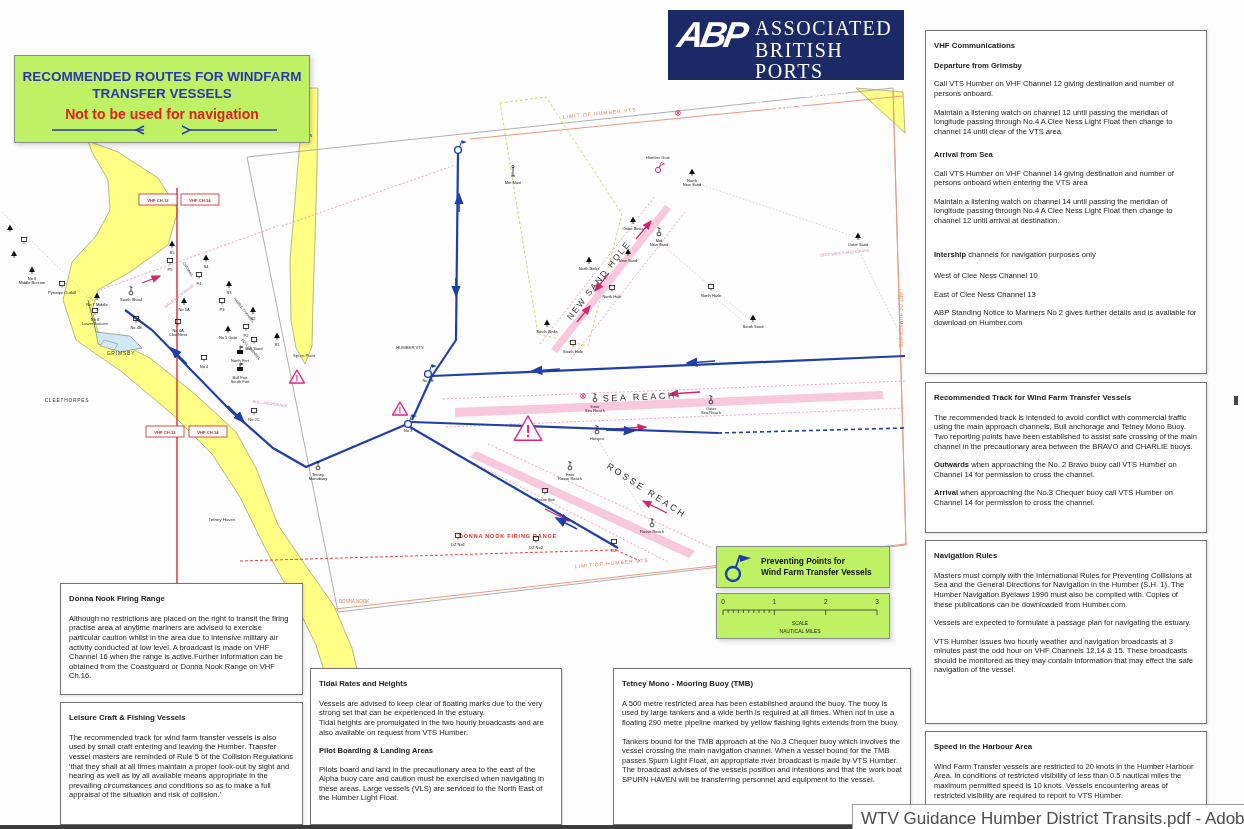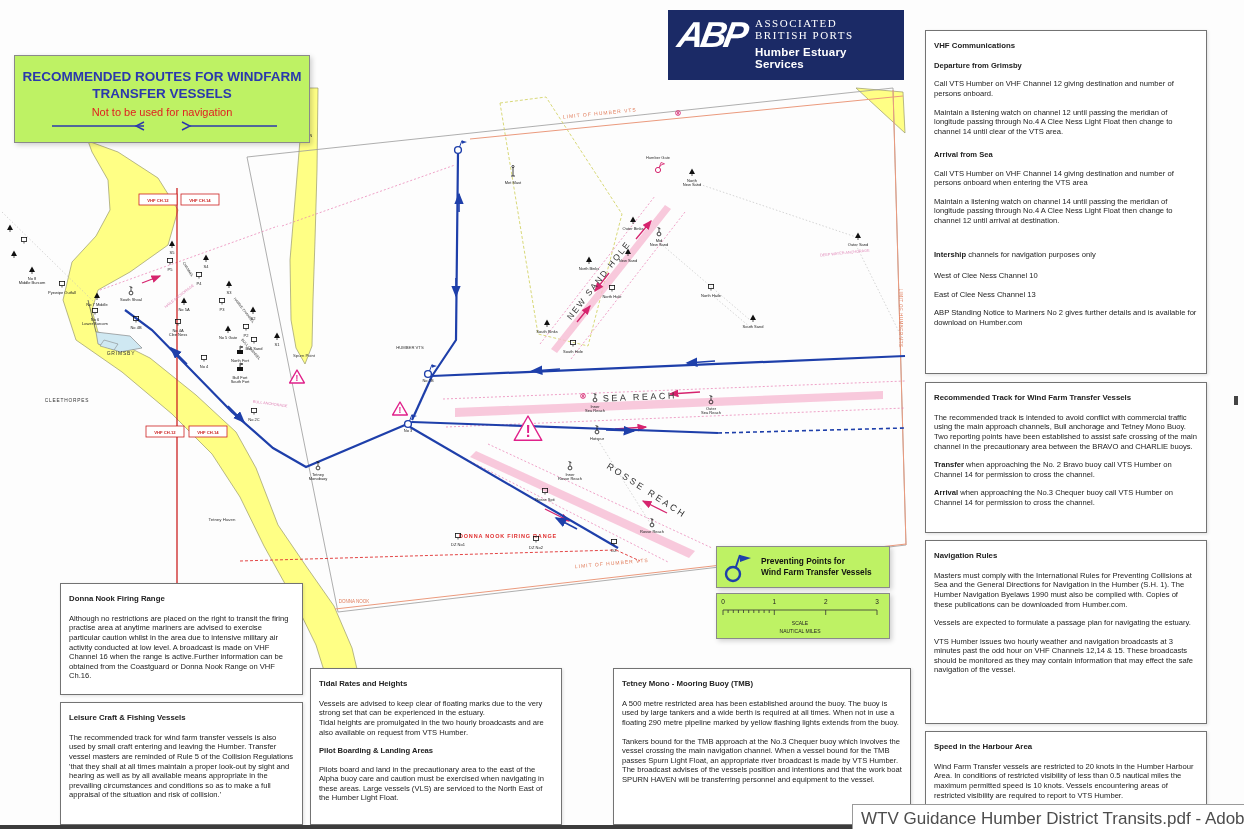--- a/index.html
+++ b/index.html
@@ -8,27 +8,27 @@
   #map-svg{position:absolute;left:0;top:0;width:1244px;height:829px;}
   .box{position:absolute;background:#bef264;border:1px solid #8a8a8a;box-shadow:2px 2px 5px rgba(0,0,0,.18);box-sizing:border-box;}
   .panel{position:absolute;background:#fff;border:1px solid #737373;box-sizing:border-box;
          padding:10px 8px 6px 8px;font-size:7.6px;line-height:1.26;color:#222;box-shadow:1px 1px 3px rgba(0,0,0,.12);}
   .panel p{margin:0 0 9px 0;white-space:pre-line;}
   .panel .ttl{font-weight:bold;margin:0 0 10px 0;font-size:7.8px;}
   .panel .sub{font-weight:bold;margin:0 0 9px 0;}
   
   #title-box{left:14px;top:55px;width:296px;height:88px;text-align:center;padding-top:13px;}
   #title-box .t1,#title-box .t2{color:#2b38ad;font-weight:bold;font-size:13.5px;line-height:1.25;}
-  #title-box .t3{color:#e02020;font-size:11px;margin-top:3px;font-weight:normal;}
+  #title-box .t3{color:#e02020;font-size:14px;margin-top:3px;font-weight:bold;}
   
   #abp{position:absolute;left:668px;top:10px;width:236px;height:70px;background:#1b2a66;color:#fff;
        display:flex;align-items:flex-start;padding:8px 10px;box-sizing:border-box;}
   #abp .mark{font-weight:900;font-style:italic;font-size:36px;line-height:.95;letter-spacing:-3px;
              transform:skewX(-10deg);margin-right:10px;}
-  #abp .names{font-family:"Liberation Serif",serif;font-size:11px;letter-spacing:1.5px;line-height:1.08;}
+  #abp .names{font-family:"Liberation Serif",serif;font-size:20px;letter-spacing:1.5px;line-height:1.08;}
   #abp .hes{font-size:11.5px;font-weight:bold;margin-top:4px;letter-spacing:.2px;font-family:"Liberation Sans",sans-serif;}
   
   #p-vhf{left:925px;top:30px;width:282px;height:344px;}
   #p-track{left:925px;top:382px;width:282px;height:151px;}
   #p-rules{left:925px;top:540px;width:282px;height:184px;}
   #p-speed{left:925px;top:731px;width:282px;height:98px;}
   
   #n-donna{left:60px;top:583px;width:243px;height:112px;}
   #n-leisure{left:60px;top:702px;width:243px;height:123px;}
   #n-tidal{left:310px;top:668px;width:252px;height:157px;}
@@ -500,21 +500,21 @@
     <p>Maintain a listening watch on channel 14 until passing the meridian of longitude passing through No.4 A Clee Ness Light Float then change to channel 12 until arrival at destination.</p>
     <p style="margin-top:24px"><b>Intership</b><span> channels for navigation purposes only</span></p>
     <p style="margin-top:12px">West of Clee Ness Channel 10</p>
     <p style="margin-top:6px">East of Clee Ness Channel 13</p>
     <p style="margin-top:6px">ABP Standing Notice to Mariners No 2 gives further details and is available for download on Humber.com</p>
   </div>
 
   <div class="panel" id="p-track">
     <div class="ttl">Recommended Track for Wind Farm Transfer Vessels</div>
     <p>The recommended track is intended to avoid conflict with commercial traffic using the main approach channels, Bull anchorage and Tetney Mono Buoy. Two reporting points have been established to assist safe crossing of the main channel in the precautionary area between the BRAVO and CHARLIE buoys.</p>
-    <p><b>Transfer</b><span> when approaching the No. 2 Bravo buoy call VTS Humber on Channel 14 for permission to cross the channel.</span></p>
+    <p><b>Outwards</b><span> when approaching the No. 2 Bravo buoy call VTS Humber on Channel 14 for permission to cross the channel.</span></p>
     <p><b>Arrival</b><span> when approaching the No.3 Chequer buoy call VTS Humber on Channel 14 for permission to cross the channel.</span></p>
   </div>
 
   <div class="panel" id="p-rules">
     <div class="ttl">Navigation Rules</div>
     <p>Masters must comply with the International Rules for Preventing Collisions at Sea and the General Directions for Navigation in the Humber (S.H. 1). The Humber Navigation Byelaws 1990 must also be complied with. Copies of these publications can be downloaded from Humber.com.</p>
     <p>Vessels are expected to formulate a passage plan for navigating the estuary.</p>
     <p>VTS Humber issues two hourly weather and navigation broadcasts at 3 minutes past the odd hour on VHF Channels 12,14 &amp; 15.  These broadcasts should be monitored as they may contain information that may effect the safe navigation of the vessel.</p>
   </div>
 

